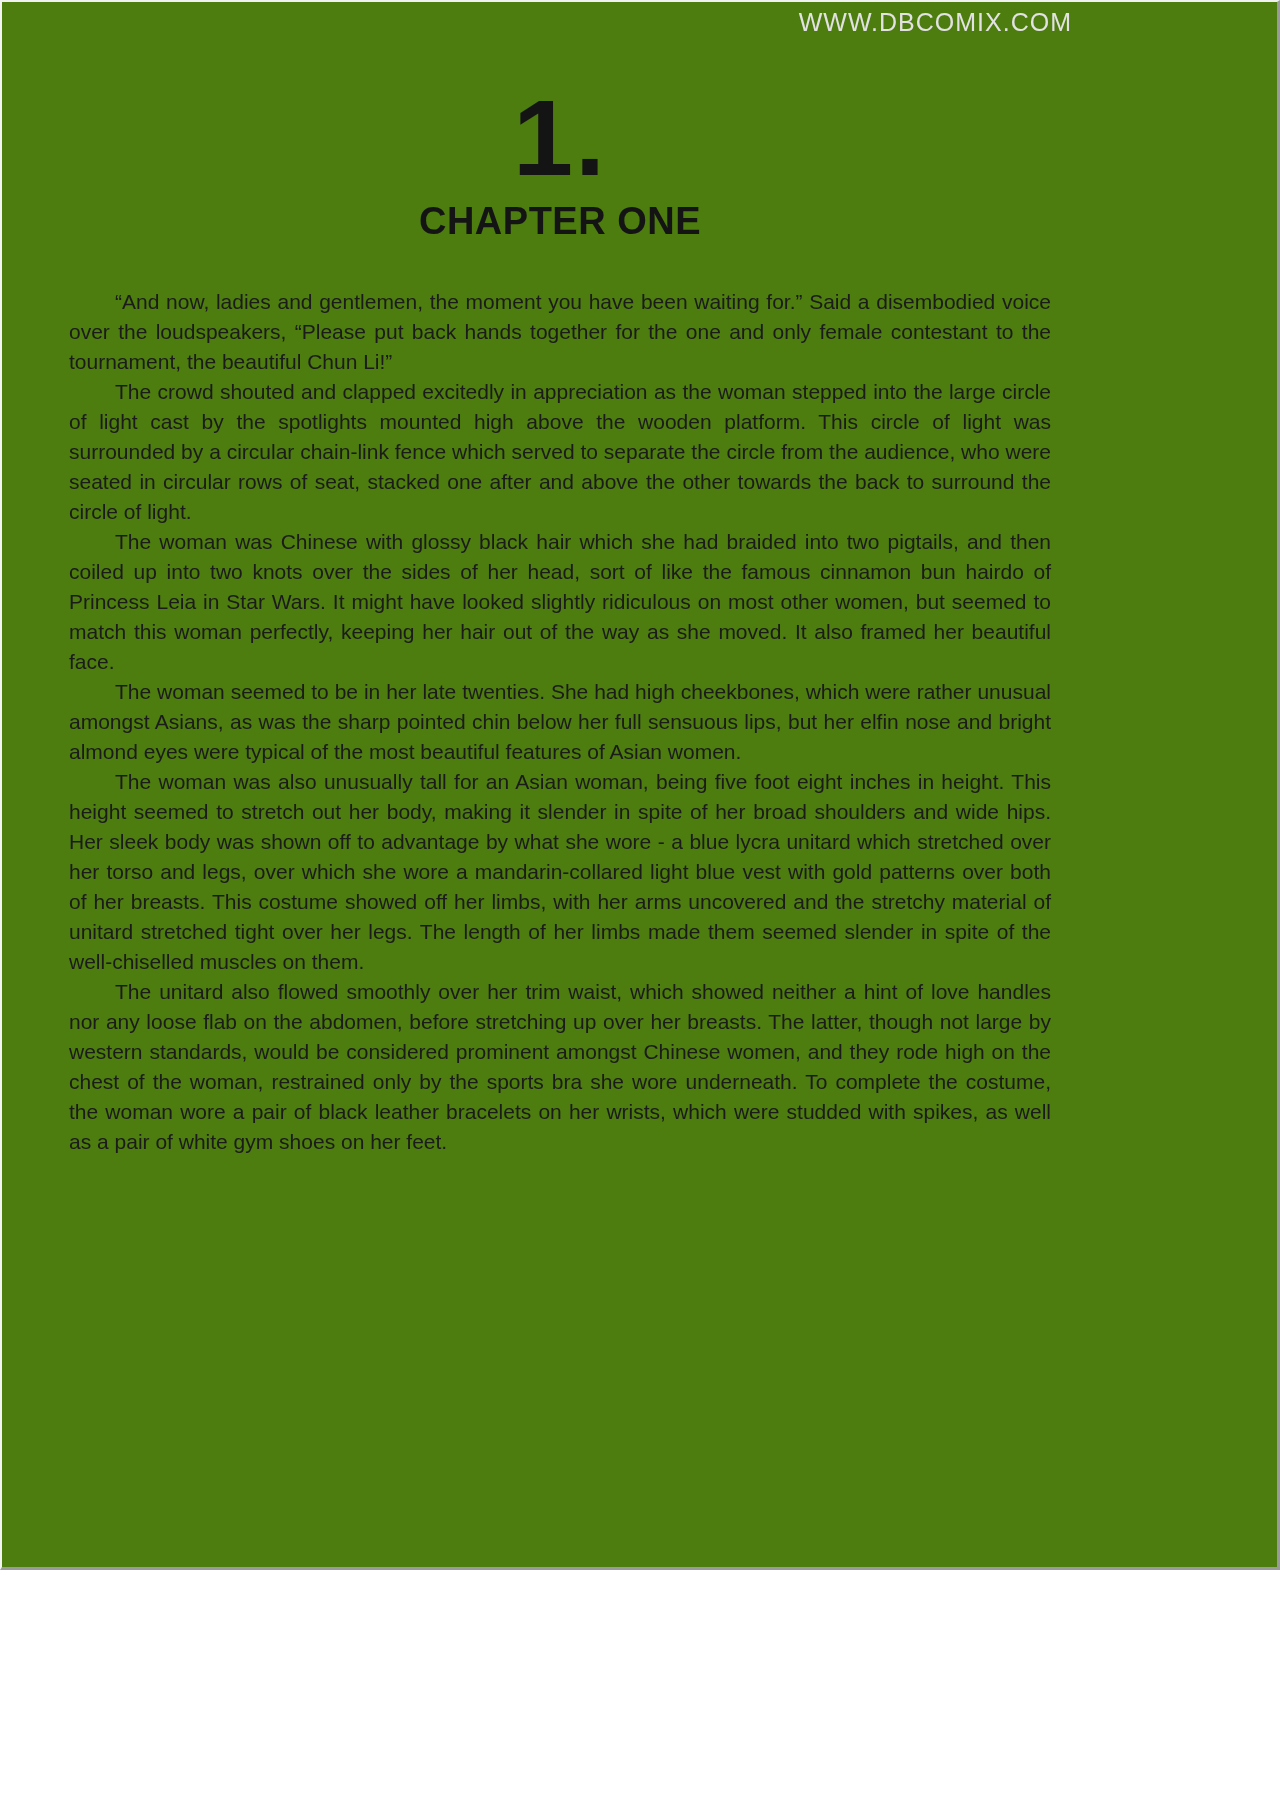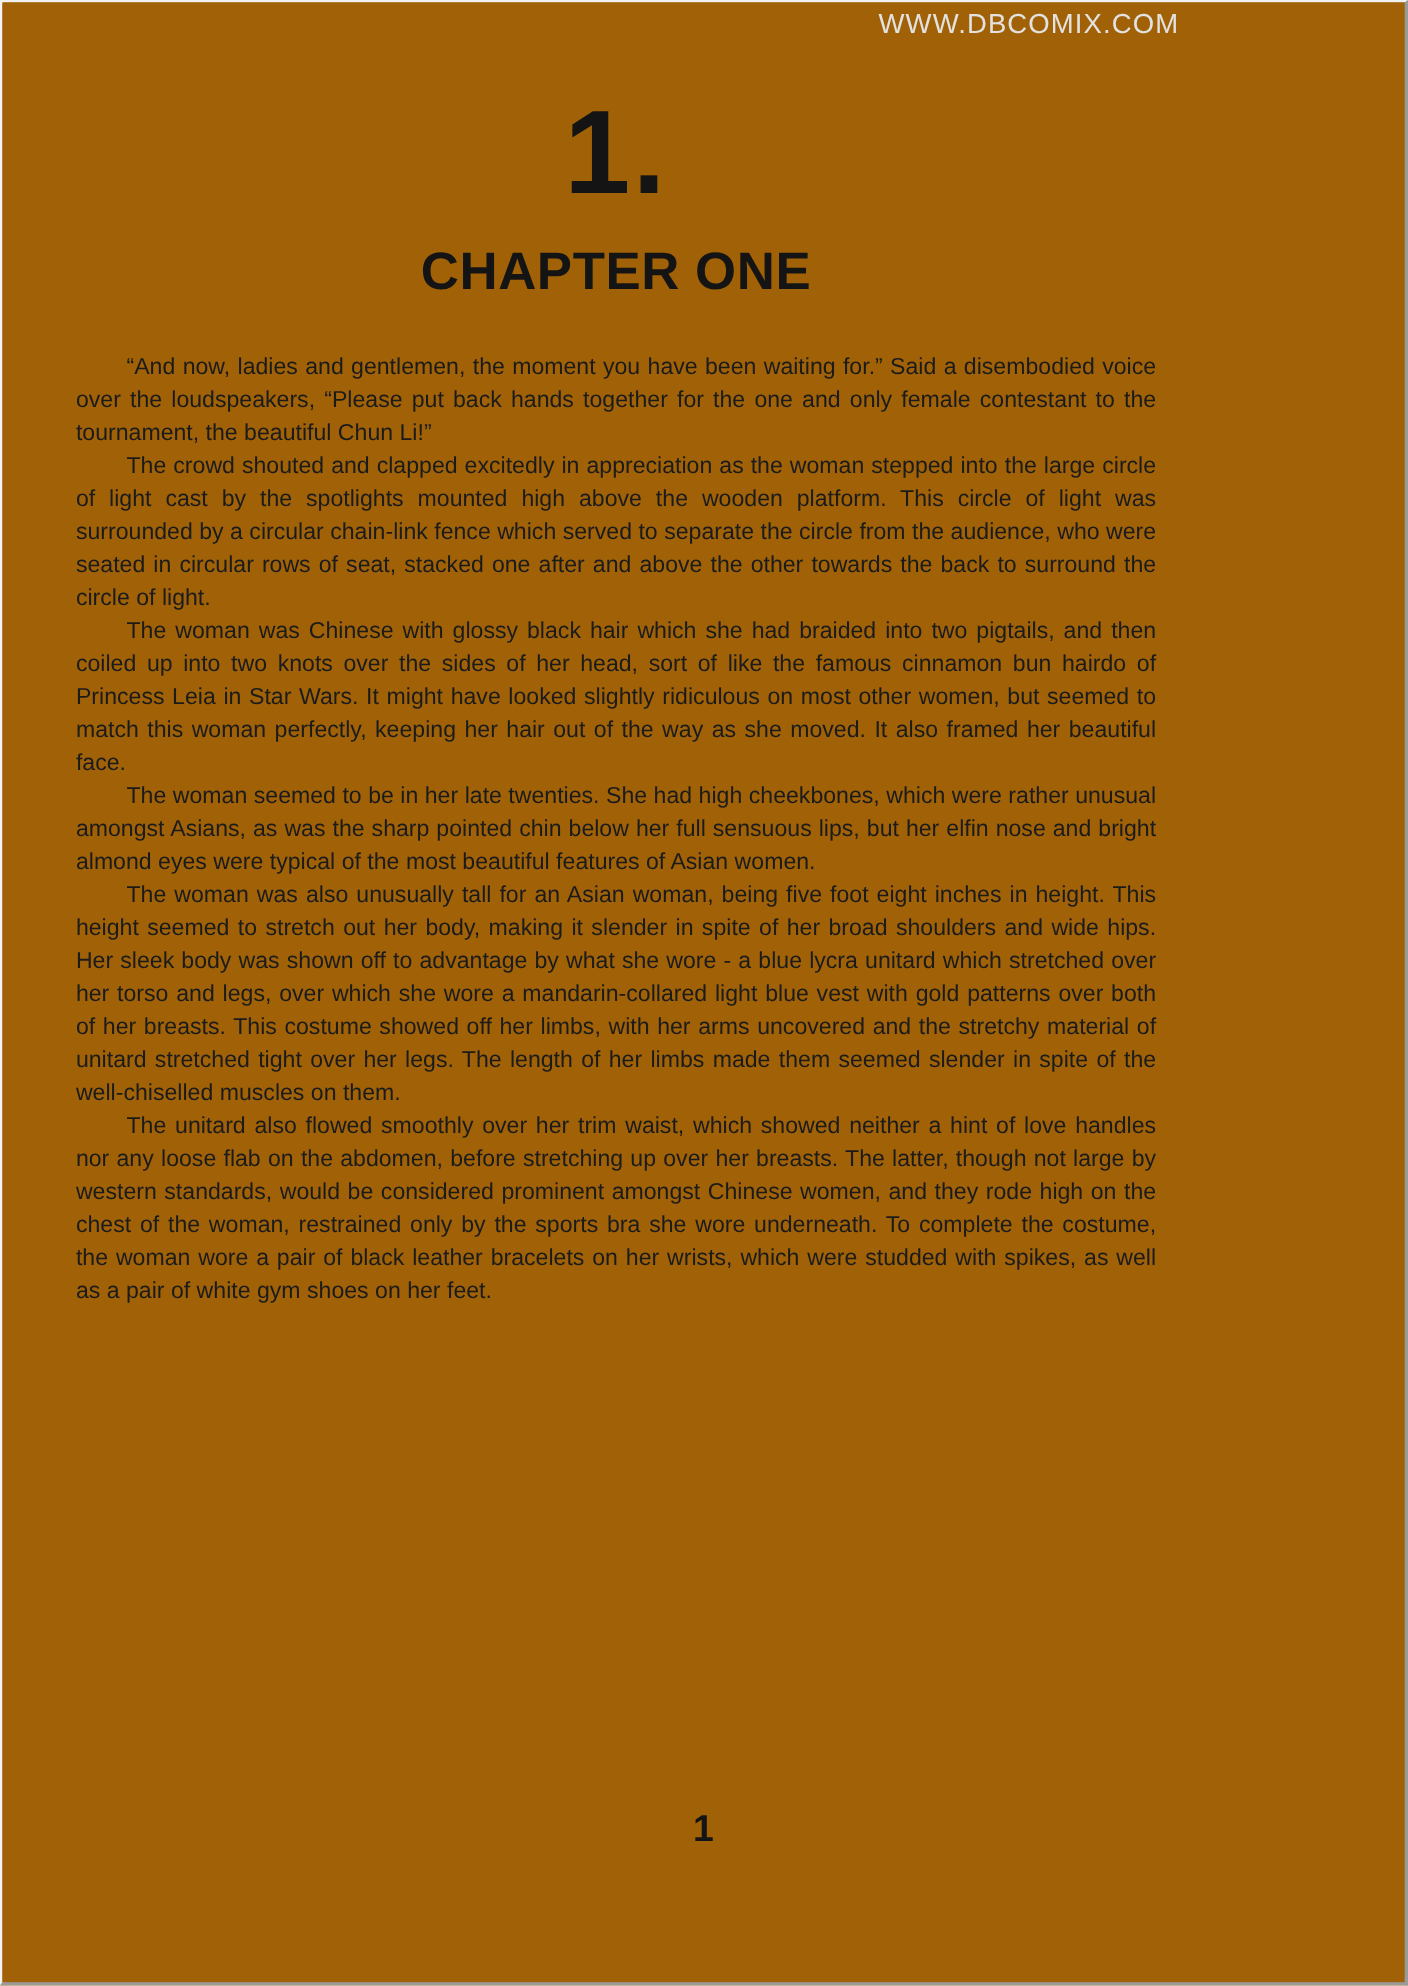--- a/index.html
+++ b/index.html
@@ -4,22 +4,22 @@
 <style>
   * { margin: 0; padding: 0; box-sizing: border-box; }
   html, body { background: #ffffff; }
   body {
     font-family: "Liberation Sans", sans-serif;
     width: 1280px;
   }
   .page {
     position: relative;
     width: 1280px;
-    height: 1805px;
-    background: #a16207;
+    height: 1570px;
+    background: #4d7c0f;
     border-top: 2px solid #f1f1f1;
     border-left: 2px solid #f3f3f3;
     border-right: 3px solid #9a9a9a;
     border-bottom: 3px solid #9a9a9a;
     overflow: hidden;
   }
   .watermark {
     position: absolute;
     top: 6px;
     right: 205px;
@@ -39,23 +39,23 @@
   .chapter-number {
     margin-top: 82px;
     text-align: center;
     font-size: 108px;
     line-height: 1.0;
     font-weight: bold;
     color: #141414;
     letter-spacing: 2px;
   }
   .chapter-title {
-    margin-top: 28px;
+    margin-top: 8px;
     text-align: center;
-    font-size: 48px;
+    font-size: 38px;
     font-weight: bold;
     color: #141414;
     letter-spacing: 0.5px;
   }
   .body-text {
     margin-top: 44px;
   }
   .para {
     font-size: 21px;
     line-height: 30px;

